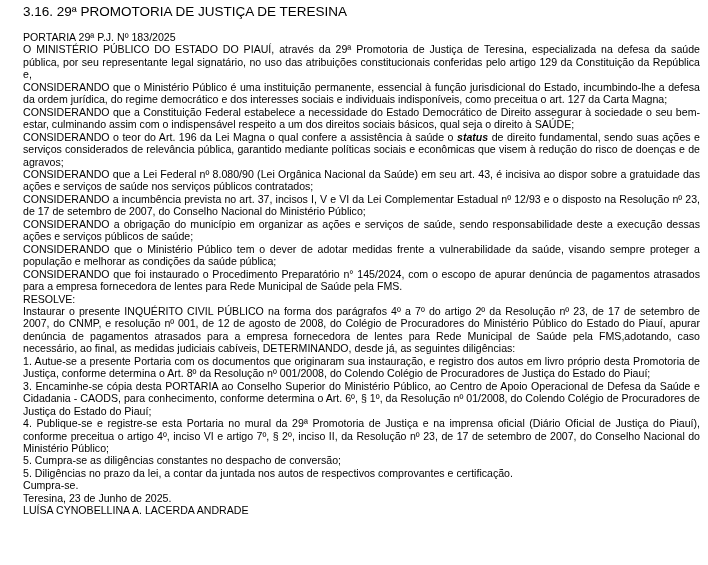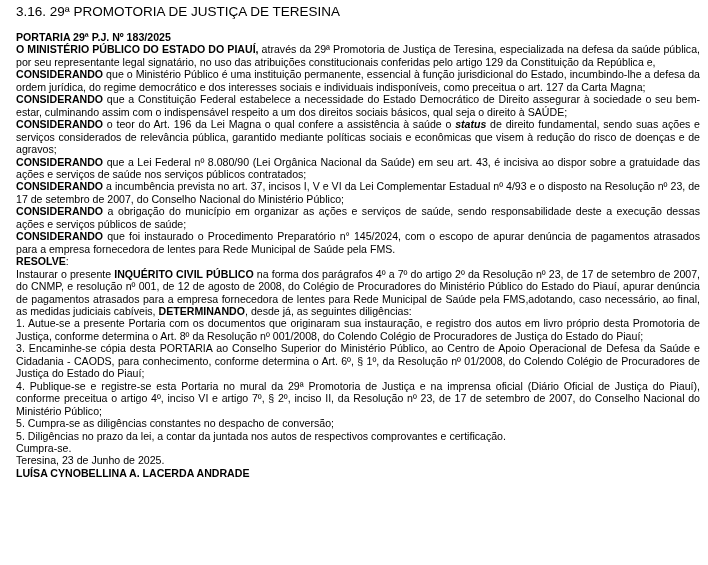--- a/index.html
+++ b/index.html
@@ -8,53 +8,54 @@
     background: #ffffff;
   }
   body {
     width: 708px;
     height: 565px;
     overflow: hidden;
     font-family: "Liberation Sans", sans-serif;
     color: #000000;
   }
   .page {
-    padding: 4px 8px 0 16px;
+    padding: 4px 8px 0 23px;
     box-sizing: border-box;
     width: 708px;
   }
   .heading {
     font-size: 13.5px;
     font-weight: 400;
     margin: 0 0 12px 0;
     white-space: nowrap;
   }
   .doc-body p {
     margin: 0;
     font-size: 10.6px;
     line-height: 12.45px;
     text-align: justify;
   }
-  .doc-body .b { font-weight: bold; }
+  .doc-body .b { font-weight: normal; }
   .doc-body .i { font-style: italic; font-weight: bold; }
 </style>
 </head>
 <body>
 
 <div class="page">
   <h1 class="heading">3.16. 29ª PROMOTORIA DE JUSTIÇA DE TERESINA</h1>
   <div class="doc-body">
       <p><span class="b">PORTARIA 29ª P.J. Nº 183/2025</span></p>
       <p><span class="b">O MINISTÉRIO PÚBLICO DO ESTADO DO PIAUÍ,</span><span> através da 29ª Promotoria de Justiça de Teresina, especializada na defesa da saúde pública, por seu representante legal signatário, no uso das atribuições constitucionais conferidas pelo artigo 129 da Constituição da República e,</span></p>
       <p><span class="b">CONSIDERANDO</span><span> que o Ministério Público é uma instituição permanente, essencial à função jurisdicional do Estado, incumbindo-lhe a defesa da ordem jurídica, do regime democrático e dos interesses sociais e individuais indisponíveis, como preceitua o art. 127 da Carta Magna;</span></p>
       <p><span class="b">CONSIDERANDO</span><span> que a Constituição Federal estabelece a necessidade do Estado Democrático de Direito assegurar à sociedade o seu bem-estar, culminando assim com o indispensável respeito a um dos direitos sociais básicos, qual seja o direito à SAÚDE;</span></p>
       <p><span class="b">CONSIDERANDO</span><span> o teor do Art. 196 da Lei Magna o qual confere a assistência à saúde o </span><span class="i">status</span><span> de direito fundamental, sendo suas ações e serviços considerados de relevância pública, garantido mediante políticas sociais e econômicas que visem à redução do risco de doenças e de agravos;</span></p>
       <p><span class="b">CONSIDERANDO</span><span> que a Lei Federal nº 8.080/90 (Lei Orgânica Nacional da Saúde) em seu art. 43, é incisiva ao dispor sobre a gratuidade das ações e serviços de saúde nos serviços públicos contratados;</span></p>
-      <p><span class="b">CONSIDERANDO</span><span> a incumbência prevista no art. 37, incisos I, V e VI da Lei Complementar Estadual nº 4/93 e o disposto na Resolução nº 23, de 17 de setembro de 2007, do Conselho Nacional do Ministério Público;</span></p>
+      <p><span class="b">CONSIDERANDO</span><span> a incumbência prevista no art. 37, incisos I, V e VI da Lei Complementar Estadual nº 12/93 e o disposto na Resolução nº 23, de 17 de setembro de 2007, do Conselho Nacional do Ministério Público;</span></p>
       <p><span class="b">CONSIDERANDO</span><span> a obrigação do município em organizar as ações e serviços de saúde, sendo responsabilidade deste a execução dessas ações e serviços públicos de saúde;</span></p>
+      <p><span class="b">CONSIDERANDO</span><span> que o Ministério Público tem o dever de adotar medidas frente a vulnerabilidade da saúde, visando sempre proteger a população e melhorar as condições da saúde pública;</span></p>
       <p><span class="b">CONSIDERANDO</span><span> que foi instaurado o Procedimento Preparatório n° 145/2024, com o escopo de apurar denúncia de pagamentos atrasados para a empresa fornecedora de lentes para Rede Municipal de Saúde pela FMS.</span></p>
       <p><span class="b">RESOLVE</span><span>:</span></p>
       <p><span>Instaurar o presente </span><span class="b">INQUÉRITO CIVIL PÚBLICO</span><span> na forma dos parágrafos 4º a 7º do artigo 2º da Resolução nº 23, de 17 de setembro de 2007, do CNMP, e resolução nº 001, de 12 de agosto de 2008, do Colégio de Procuradores do Ministério Público do Estado do Piauí, apurar denúncia de pagamentos atrasados para a empresa fornecedora de lentes para Rede Municipal de Saúde pela FMS,adotando, caso necessário, ao final, as medidas judiciais cabíveis, </span><span class="b">DETERMINANDO</span><span>, desde já, as seguintes diligências:</span></p>
       <p><span>1. Autue-se a presente Portaria com os documentos que originaram sua instauração, e registro dos autos em livro próprio desta Promotoria de Justiça, conforme determina o Art. 8º da Resolução nº 001/2008, do Colendo Colégio de Procuradores de Justiça do Estado do Piauí;</span></p>
       <p><span>3. Encaminhe-se cópia desta PORTARIA ao Conselho Superior do Ministério Público, ao Centro de Apoio Operacional de Defesa da Saúde e Cidadania - CAODS, para conhecimento, conforme determina o Art. 6º, § 1º, da Resolução nº 01/2008, do Colendo Colégio de Procuradores de Justiça do Estado do Piauí;</span></p>
       <p><span>4. Publique-se e registre-se esta Portaria no mural da 29ª Promotoria de Justiça e na imprensa oficial (Diário Oficial de Justiça do Piauí), conforme preceitua o artigo 4º, inciso VI e artigo 7º, § 2º, inciso II, da Resolução nº 23, de 17 de setembro de 2007, do Conselho Nacional do Ministério Público;</span></p>
       <p><span>5. Cumpra-se as diligências constantes no despacho de conversão;</span></p>
       <p><span>5. Diligências no prazo da lei, a contar da juntada nos autos de respectivos comprovantes e certificação.</span></p>
       <p><span>Cumpra-se.</span></p>
       <p><span>Teresina, 23 de Junho de 2025.</span></p>

